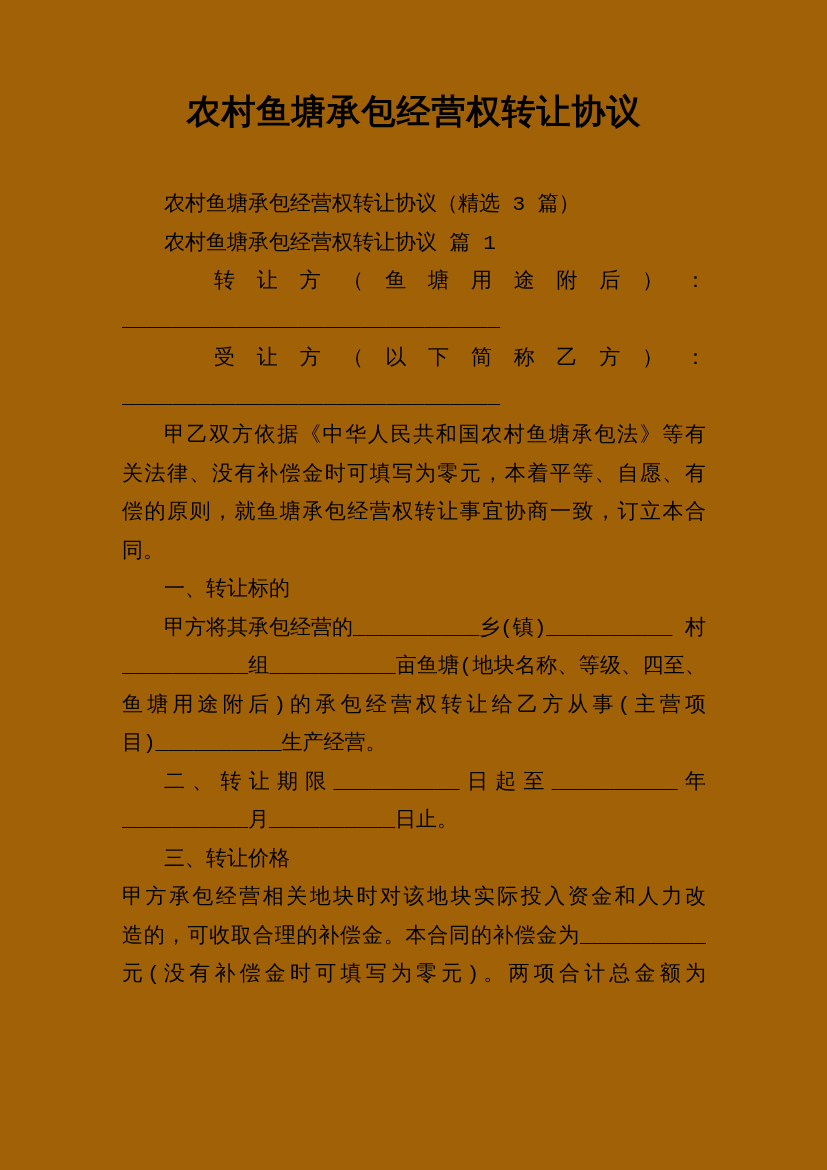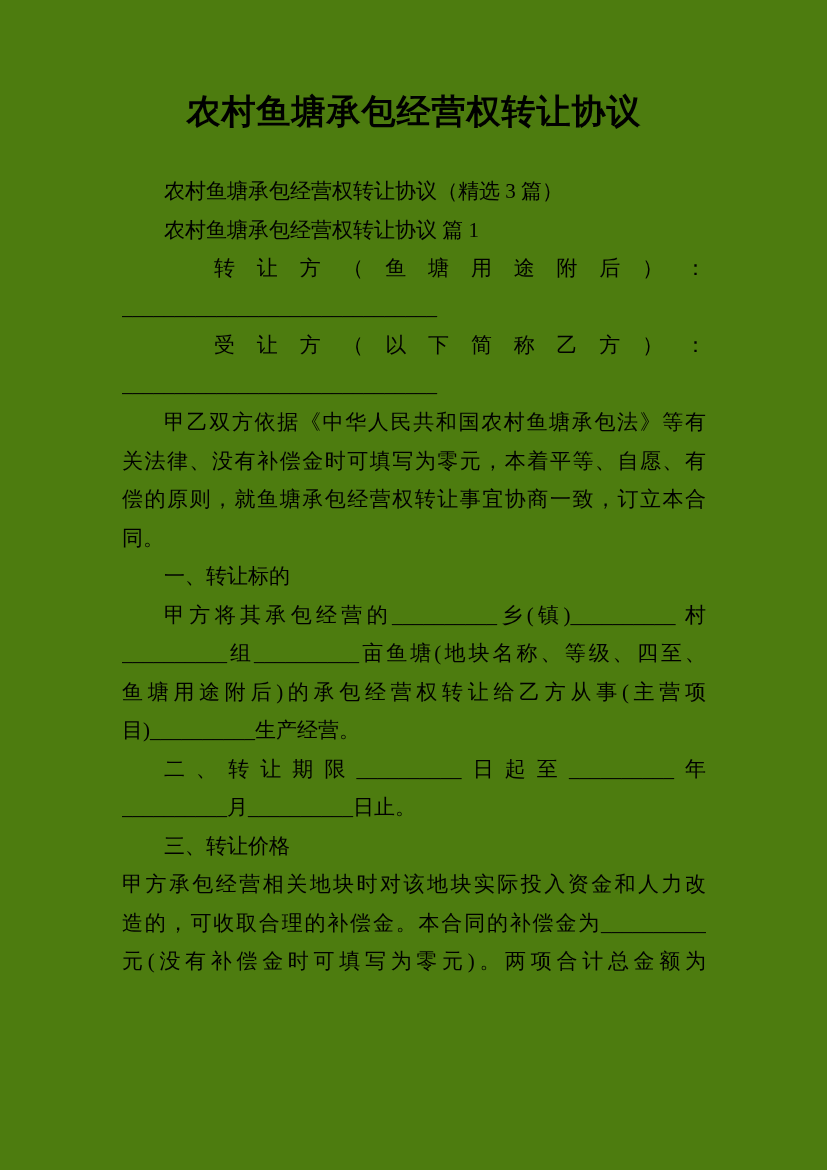--- a/index.html
+++ b/index.html
@@ -4,40 +4,41 @@
 <style>
   html, body {
     margin: 0;
     padding: 0;
     background: #ffffff;
   }
   .page {
     position: relative;
     width: 827px;
     height: 1170px;
-    background: #4d7c0f;
+    background: #a16207;
     color: #000000;
     font-family: "Liberation Serif", "DejaVu Serif", serif;
     overflow: hidden;
   }
   .content {
     padding: 0 121px 0 122px; 
   }
   .doc-title {
     padding-top: 90px;
     height: 46px;
     font-size: 34px;
     line-height: 44px;
     font-weight: 700;
     text-align: center;
     letter-spacing: 1px;
     white-space: nowrap;
   }
   .lines {
-    margin-top: 36px;
+    margin-top: 50px;
+    font-family: Liberation Mono, monospace;
   }
   .line {
     font-size: 21px;
     height: 38.5px;
     line-height: 38.5px;
     text-align: justify;
     overflow: hidden;
   }
   
   .first {

